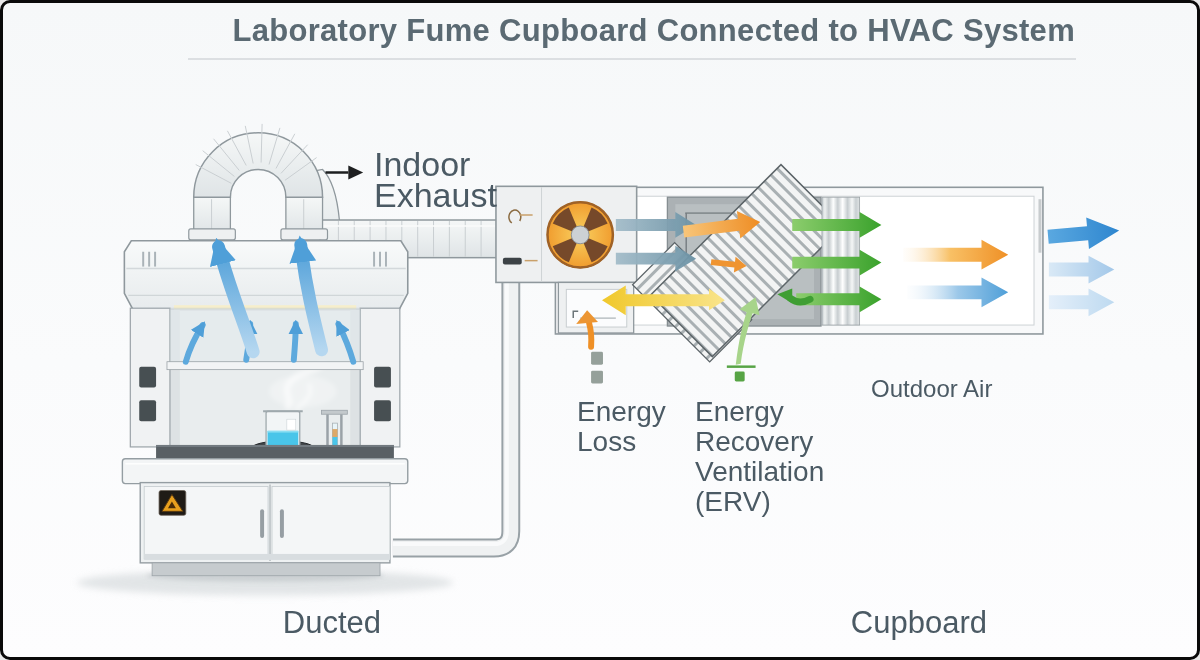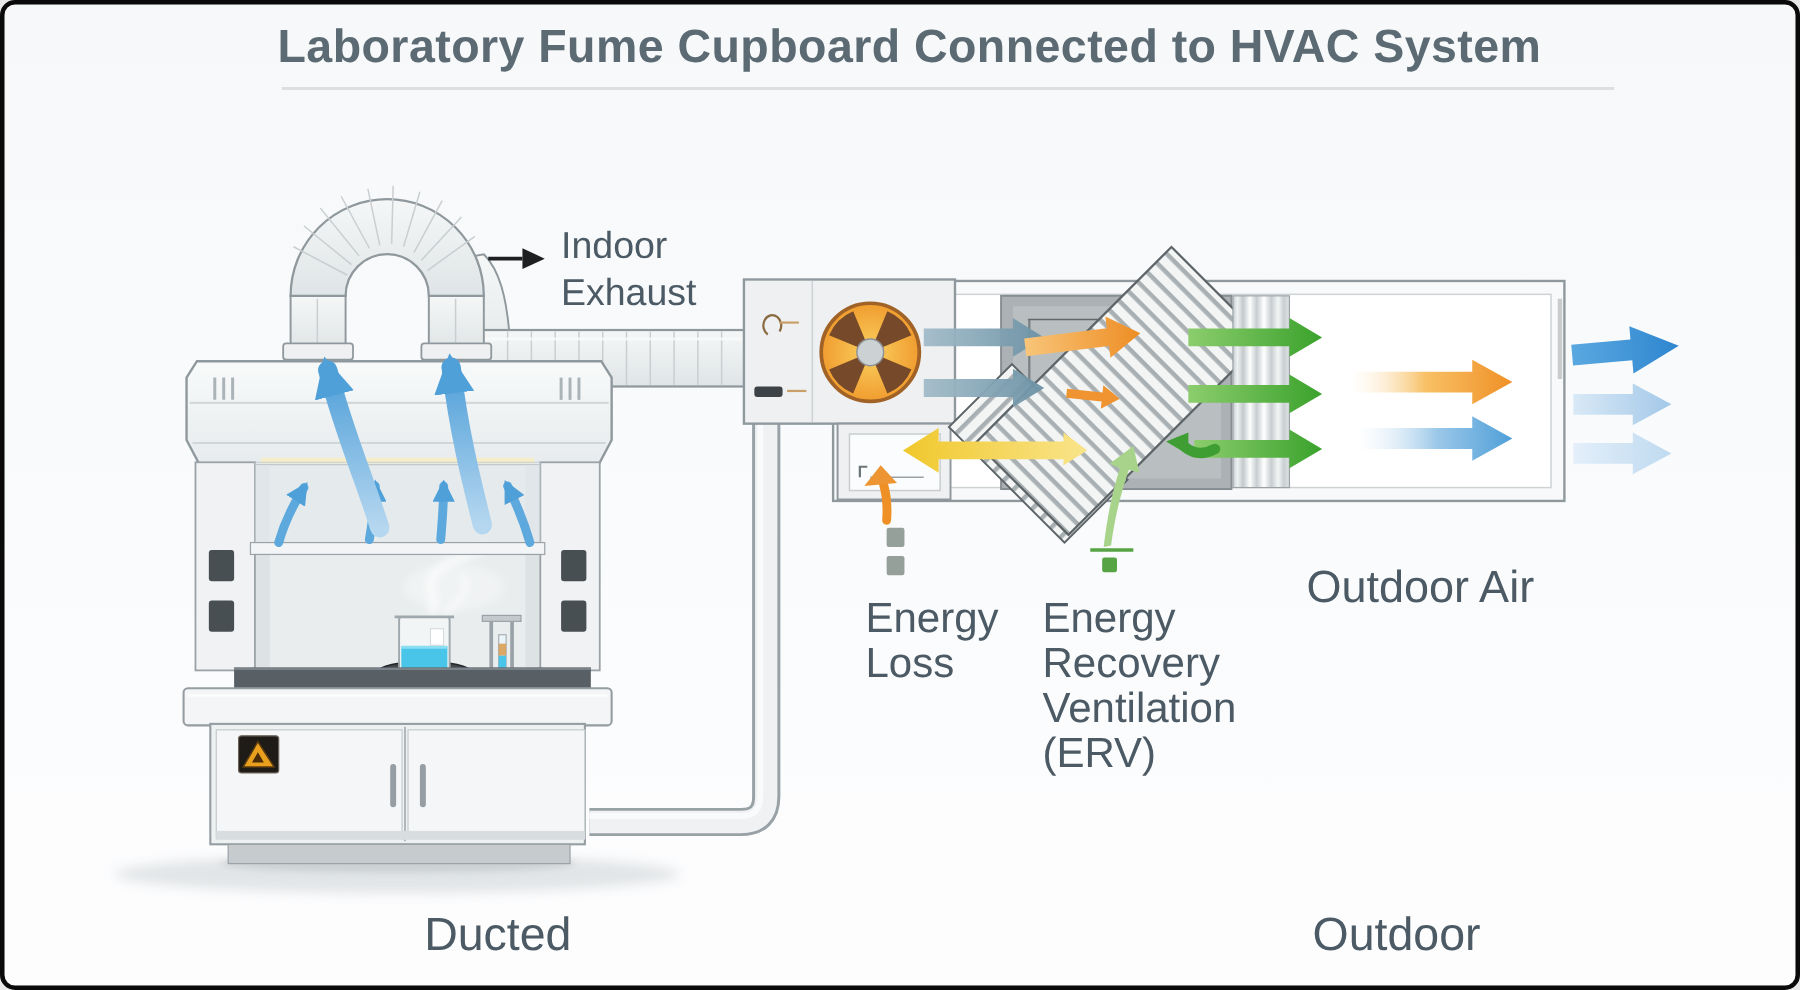--- a/index.html
+++ b/index.html
@@ -5,28 +5,28 @@
   html,body{margin:0;padding:0;background:#e9e9e9;}
   #frame{
     position:relative;width:1194px;height:654px;margin:0 auto;
     border:3px solid #0a0a0a;border-radius:10px;overflow:hidden;
     background:linear-gradient(180deg,#f6f8f9 0%,#fafbfc 55%,#fdfdfe 100%);
     font-family:"Liberation Sans",sans-serif;
   }
   svg{position:absolute;left:0;top:0;}
   .lbl{position:absolute;color:var(--label,#4b5a64);white-space:pre-line;}
   .title{
-    position:absolute;left:182px;top:10px;width:890px;text-align:left;
+    position:absolute;left:182px;top:10px;width:890px;text-align:right;
     font-size:31px;font-weight:bold;letter-spacing:.3px;color:var(--title,#5b6a73);
   }
   .title-rule{position:absolute;left:185px;top:55px;width:888px;height:2px;background:#dcdfe2;}
   .ann{font-size:28px;line-height:30px;}
   .big{font-size:31px;}
-  .ie{font-size:25px;line-height:31px;}
-  .oa{font-size:30px;}
+  .ie{font-size:34px;line-height:31px;}
+  .oa{font-size:24px;}
   .ctr{width:220px;text-align:right;}
 </style>
 </head>
 <body>
 
 <div id="frame">
 
 <svg width="1194" height="654" viewBox="0 0 1200 660">
   <defs>
     <linearGradient id="gCanopy" x1="0" y1="0" x2="0" y2="1">
@@ -380,15 +380,15 @@
 <div class="lbl ie" style="left:371px;top:146px;">Indoor
 Exhaust</div>
 <div class="lbl ann" style="left:574px;top:394px;">Energy
 Loss</div>
 <div class="lbl ann" style="left:692px;top:394px;">Energy
 Recovery
 Ventilation
 (ERV)</div>
 <div class="lbl oa" style="left:868px;top:372px;">Outdoor Air</div>
 <div class="lbl big ctr" style="left:158px;top:602px;">Ducted</div>
-<div class="lbl big ctr" style="left:764px;top:602px;">Outdoor</div>
+<div class="lbl big ctr" style="left:764px;top:602px;">Cupboard</div>
 
 </div>
 
 </body></html>

